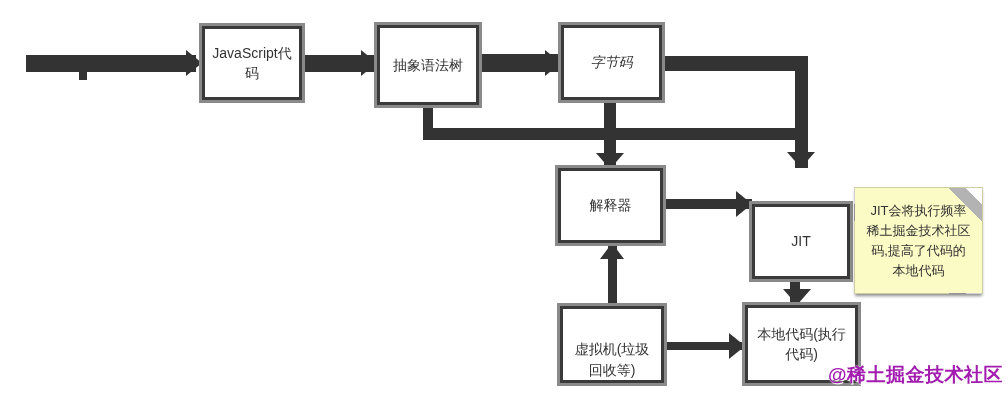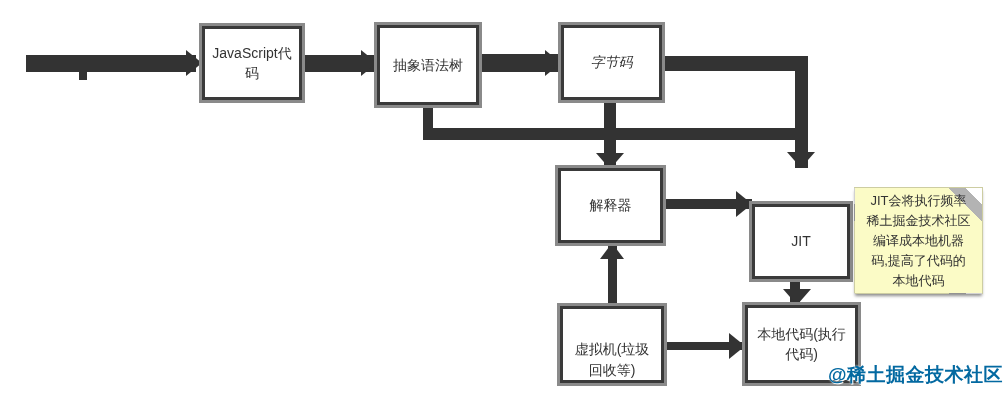--- a/index.html
+++ b/index.html
@@ -62,21 +62,21 @@
     border:1px solid rgba(0,0,0,0.18);
     box-shadow:0 3px 3px -1px rgba(0,0,0,0.45);
     display:flex; flex-direction:column; align-items:center; justify-content:center;
     font-size:13px; line-height:20px; color:#333; text-align:center; z-index:6;margin-top:36px;
   }
 
   
   #watermark {
     position:absolute; left:828px; top:362px; z-index:9;
     font-size:19px; font-weight:bold; letter-spacing:0.5px;
-    color:#0369a1; text-shadow:0 0 2px #ffffff, 1px 1px 0 #ffffff;
+    color:#a21caf; text-shadow:0 0 2px #ffffff, 1px 1px 0 #ffffff;
   }
 </style>
 </head>
 <body>
 
 <div id="canvas">
 
   <div class="edge" id="e-start"></div>
   <div class="edge" id="e-start-stub"></div>
   <div class="edge" id="e-js-ast"></div>
@@ -122,20 +122,19 @@
     <div>回收等)</div>
   </div>
   <div class="box" id="box-native">
     <div>本地代码(执行</div>
     <div>代码)</div>
   </div>
 
   <div id="note">
     <div>JIT会将执行频率</div>
     <div>稀土掘金技术社区</div>
-    <div>编译成本地机器</div>
     <div>码,提高了代码的</div>
     <div>本地代码</div>
   </div>
 
   <div id="watermark">@稀土掘金技术社区</div>
 
 </div>
 
 </body></html>

